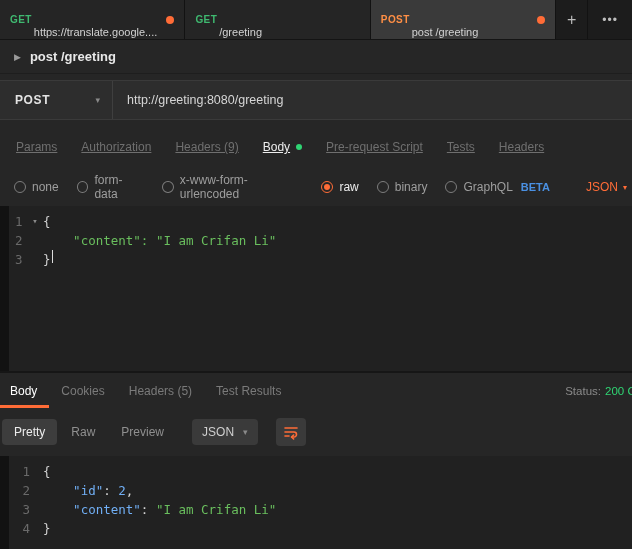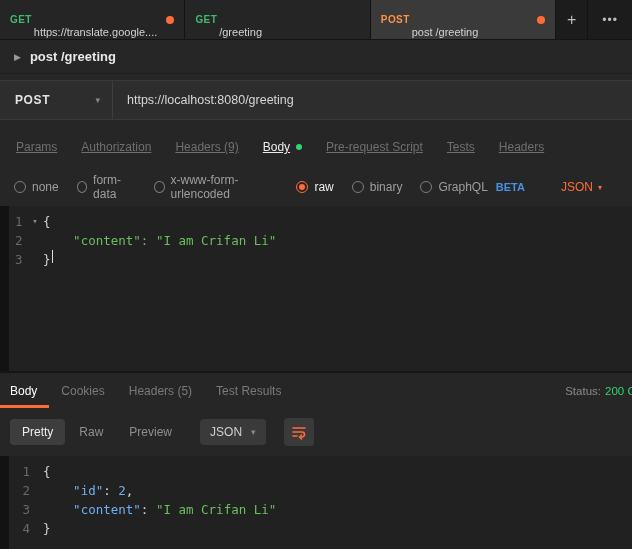--- a/index.html
+++ b/index.html
@@ -37,21 +37,21 @@
   .url-divider { width:1px; background:#3f3f3f; }
   .url-input { flex:1; display:flex; align-items:center; padding-left:14px; font-size:12.5px; color:#d6d6d6; cursor:text; }
 
   
   .req-tabs { height:42px; display:flex; align-items:center; padding-left:4px; background:#262626; }
   .req-tab { padding:0 12px; font-size:12px; color:#6f6f6f; cursor:pointer; display:flex; align-items:center; gap:6px;text-decoration:underline; }
   .req-tab.active { color:#ededed; }
   .green-dot { width:6px; height:6px; border-radius:50%; background:#2fd573; }
 
   
-  .radio-row { height:38px; display:flex; align-items:center; padding:0 30px 0 14px; gap:18px; background:#262626; }
+  .radio-row { height:38px; display:flex; align-items:center; padding:0 5px 0 14px; gap:18px; background:#262626; }
   .radio-item { display:flex; align-items:center; gap:6px; cursor:pointer; }
   .radio-circle { width:12px; height:12px; border-radius:50%; border:1px solid #7d7d7d; position:relative; }
   .radio-item.selected .radio-circle { border-color:#ff6c37; }
   .radio-item.selected .radio-circle::after { content:""; position:absolute; inset:2px; border-radius:50%; background:#ff6c37; }
   .radio-label { font-size:12px; color:#9e9e9e; }
   .radio-item.selected .radio-label { color:#ededed; }
   sup.beta { color:#4a90e2; font-size:11px; margin-left:2px; font-weight:bold; }
   .spacer { flex:1; }
   .lang-select { display:flex; align-items:center; gap:5px; cursor:pointer; }
   .lang-select .lang { color:#ff6c37; font-size:12px; }
@@ -78,21 +78,21 @@
   
   .resp-tabs { height:36px; display:flex; align-items:stretch; background:#262626; border-top:1px solid #161616; position:relative; overflow:hidden; }
   .resp-tab { padding:0 12px; display:flex; align-items:center; font-size:12px; color:#7a7a7a; cursor:pointer; position:relative; }
   .resp-tab.active { color:#ffffff; padding-left:10px; }
   .resp-tab.active::after { content:""; position:absolute; left:0; right:0; bottom:0; height:3px; background:#ff6c37; }
   .status-wrap { display:flex; align-items:center; gap:4px; font-size:11.5px; white-space:nowrap; margin-right:-12px; }
   .status-label { color:#8a8a8a; }
   .status-value { color:#2fd573; }
 
   
-  .resp-toolbar { height:48px; display:flex; align-items:center; padding-left:10px; gap:2px; background:#262626; }
+  .resp-toolbar { height:48px; display:flex; align-items:center; padding-left:2px; gap:2px; background:#262626; }
   .view-btn { padding:6px 12px; font-size:12px; color:#8f8f8f; border-radius:4px; cursor:pointer; }
   .view-btn.active { background:#3d3d3d; color:#ededed; }
   .resp-lang { margin-left:14px; background:#3a3a3a; border-radius:4px; padding:6px 10px;
     display:flex; align-items:center; gap:9px; font-size:12px; color:#cfcfcf; cursor:pointer; }
   .wrap-btn { margin-left:16px; width:30px; height:28px; background:#3a3a3a; border-radius:4px;
     display:flex; align-items:center; justify-content:center; cursor:pointer; }
 </style>
 </head>
 <body>
 
@@ -120,21 +120,21 @@
   <span class="req-title">post /greeting</span>
 </div>
 
 <div class="url-section">
   <div class="url-bar">
     <div class="method-select">
       <span class="sel">POST</span>
       <span class="chev">▾</span>
     </div>
     <div class="url-divider"></div>
-    <div class="url-input">https://localhost:8080/greeting</div>
+    <div class="url-input">http://greeting:8080/greeting</div>
   </div>
 </div>
 
 <div class="req-tabs">
   <div class="req-tab">Params</div>
   <div class="req-tab">Authorization</div>
   <div class="req-tab">Headers (9)</div>
   <div class="req-tab active">
     <span>Body</span>
     <span class="green-dot"></span>

